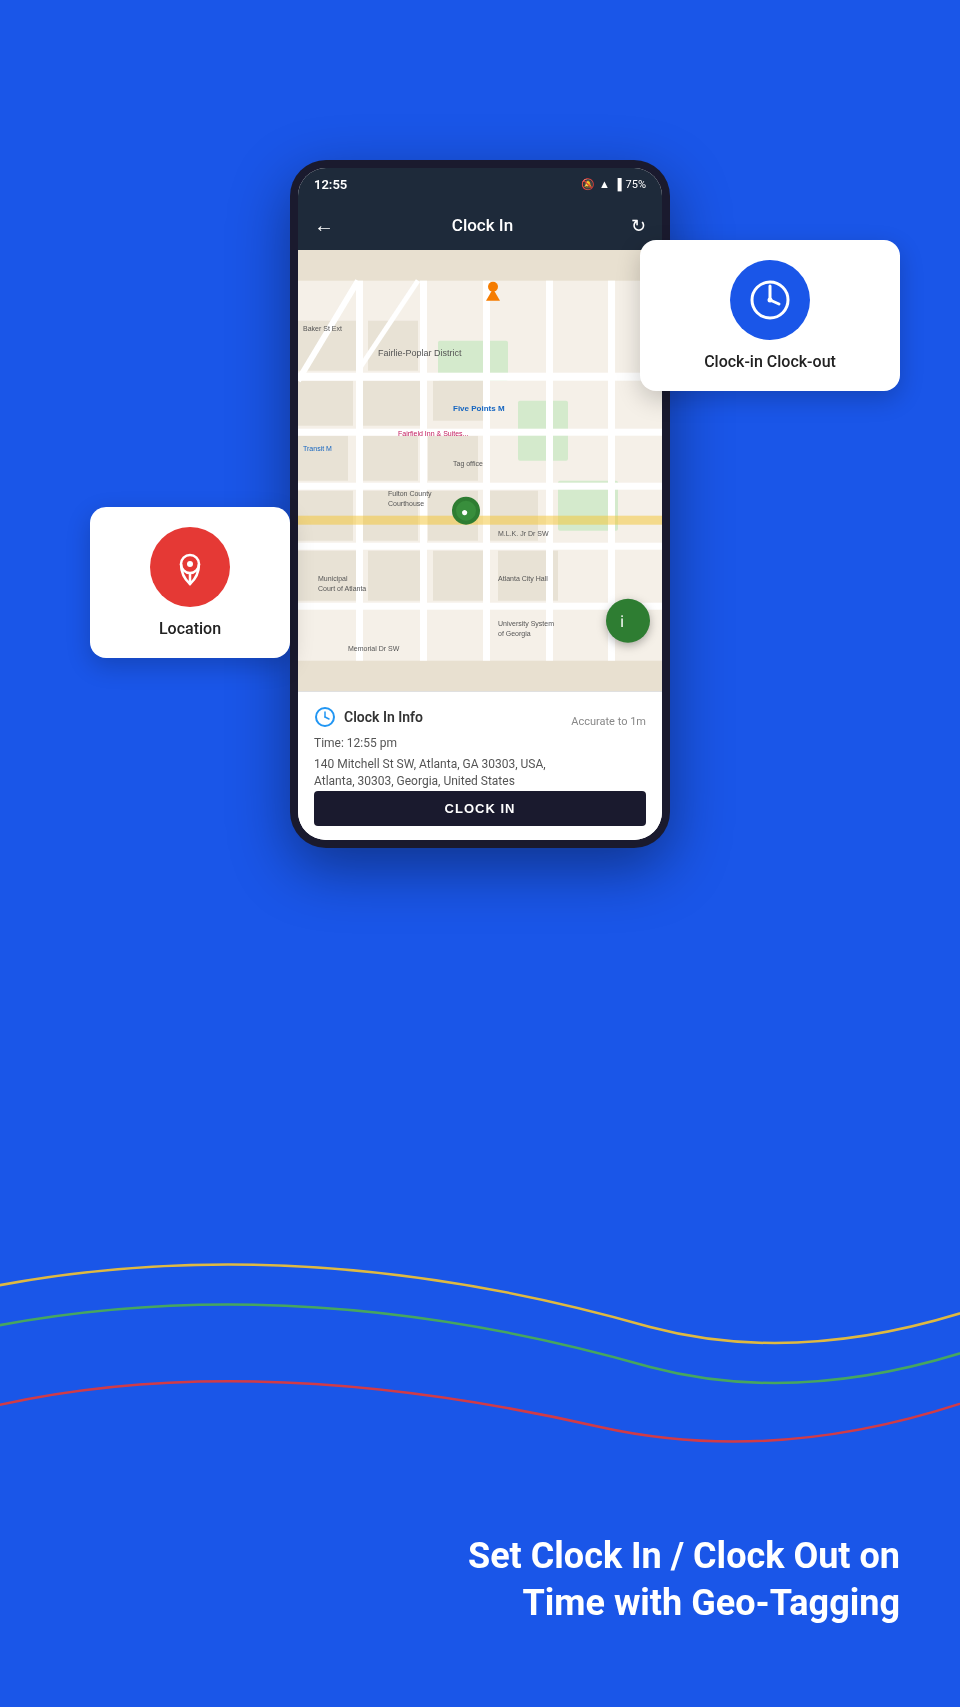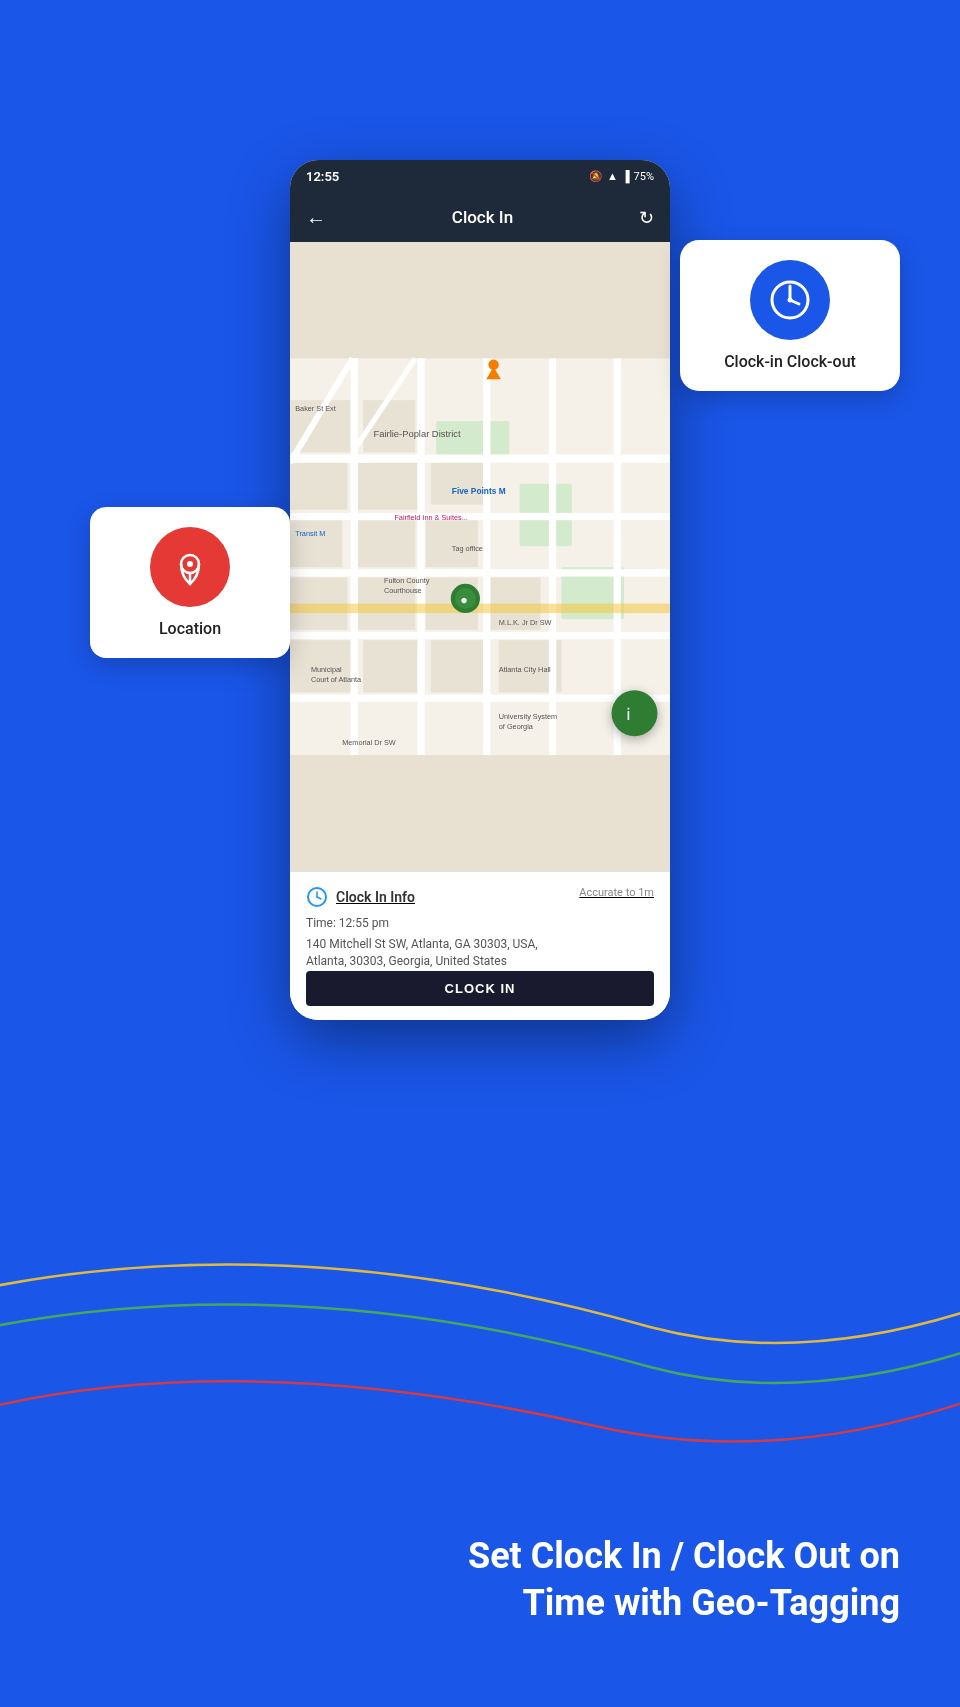--- a/index.html
+++ b/index.html
@@ -12,23 +12,24 @@
       position: relative;
     }
 
     
     .phone-container {
       position: absolute;
       top: 160px;
       left: 50%;
       transform: translateX(-50%);
       width: 380px;
-      height: 860px;
+      height: 688px;
       background: #1a1a2e;
       border-radius: 36px;
+      padding: 8px;
       box-shadow: 0 20px 60px rgba(0,0,0,0.4);
     }
 
     .phone-inner {
       width: 100%;
       height: 100%;
       border-radius: 28px;
       overflow: hidden;
       background: #fff;
       display: flex;
@@ -95,23 +96,22 @@
     .clock-info-panel {
       background: white;
       border-top: 1px solid #e0e0e0;
       padding: 14px 16px;
       flex-shrink: 0;
     }
 
     .clock-info-header {
       display: flex;
       justify-content: space-between;
-      align-items: flex-start;
+      align-items: flex-end;
       margin-bottom: 8px;
-      text-decoration: underline;
     }
 
     .clock-info-title-row {
       display: flex;
       align-items: center;
       gap: 8px;
     }
 
     .clock-info-title {
       font-size: 14px;
@@ -163,22 +163,21 @@
 
     .location-card {
       left: 90px;
       top: 507px;
       width: 200px;
     }
 
     .clockio-card {
       right: 60px;
       top: 240px;
-      width: 220px;
-      border-radius: 19px;
+      width: 260px;
     }
 
     .float-icon-circle {
       width: 80px;
       height: 80px;
       border-radius: 50%;
       display: flex;
       align-items: center;
       justify-content: center;
     }

